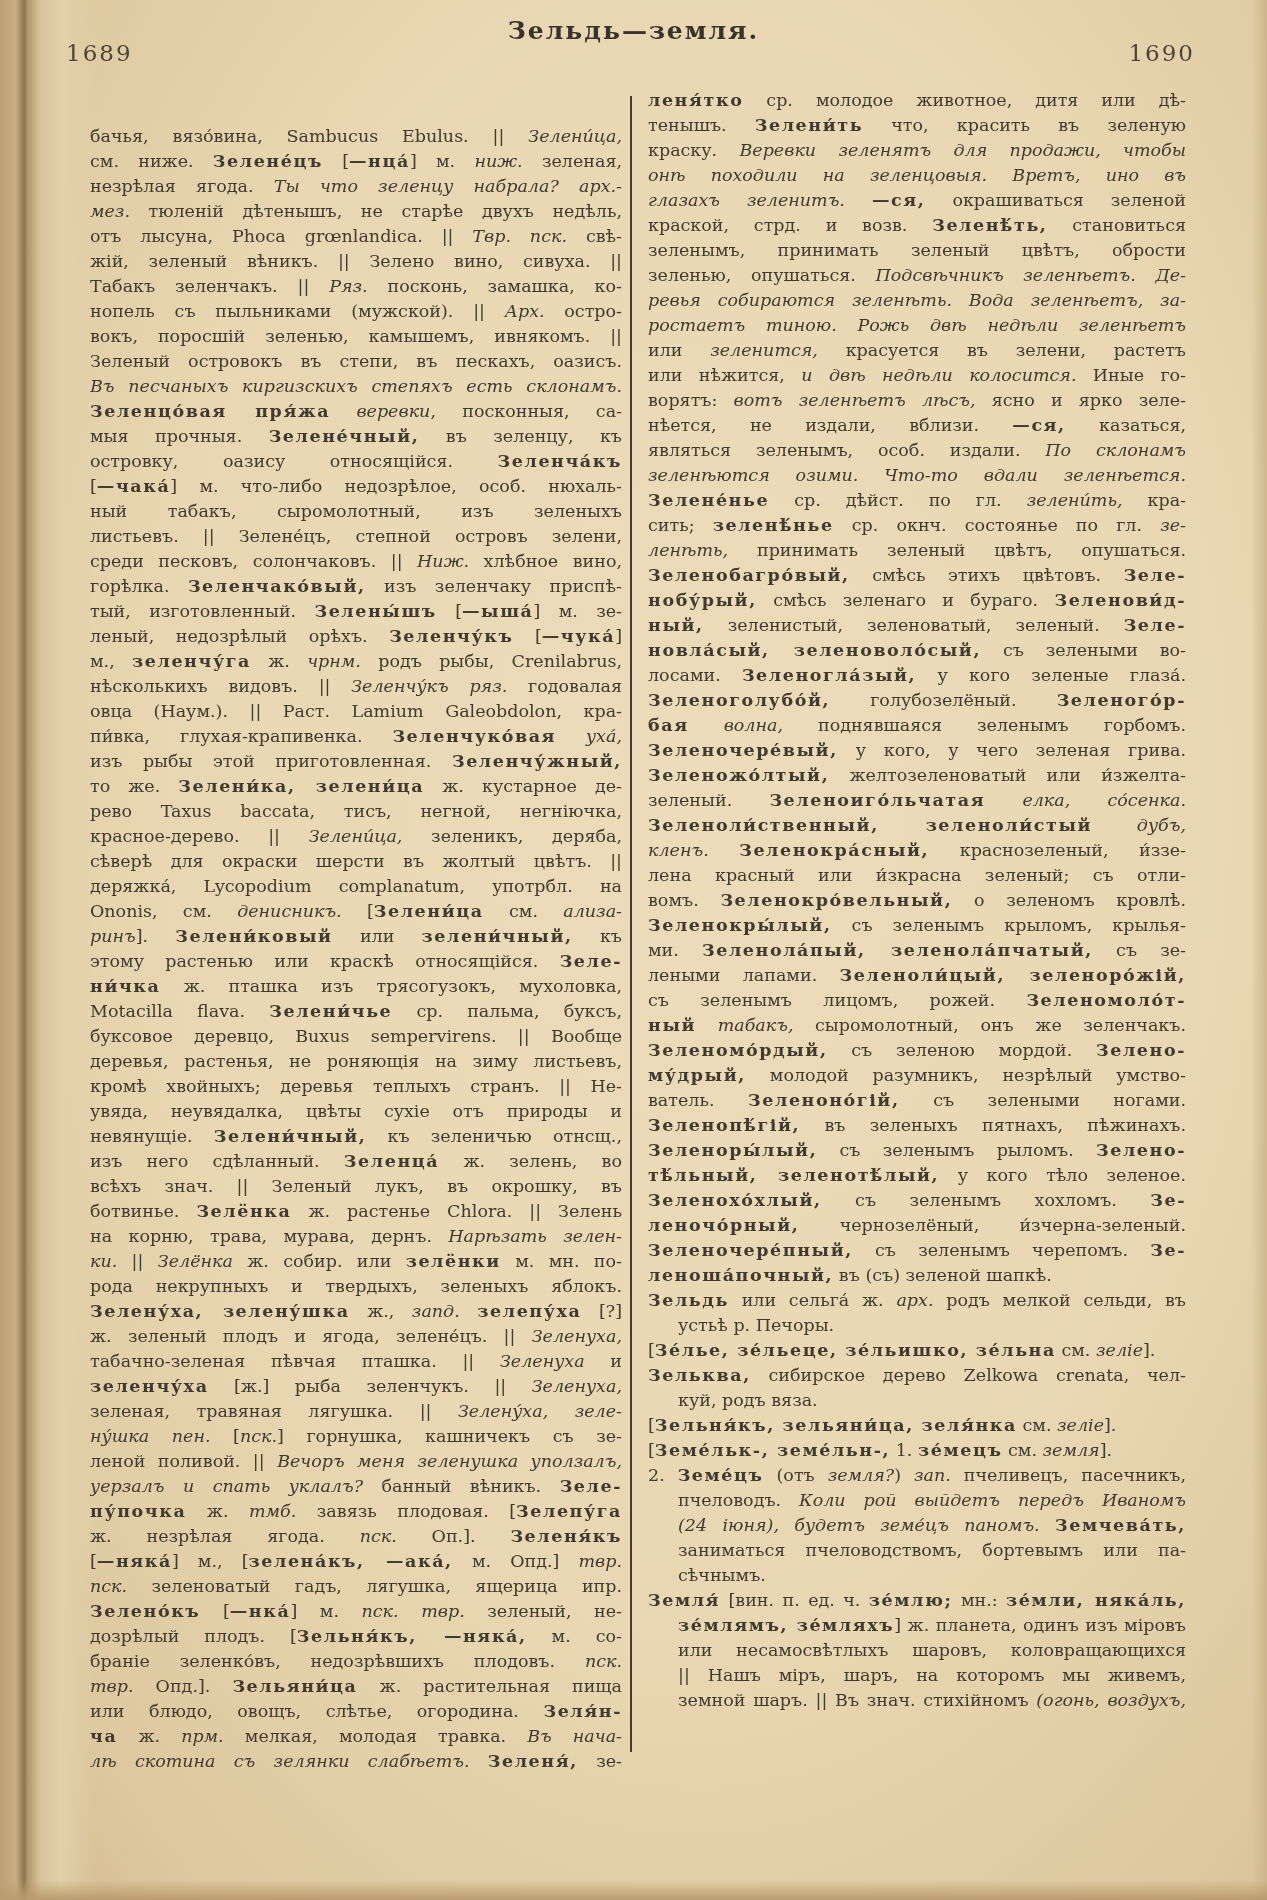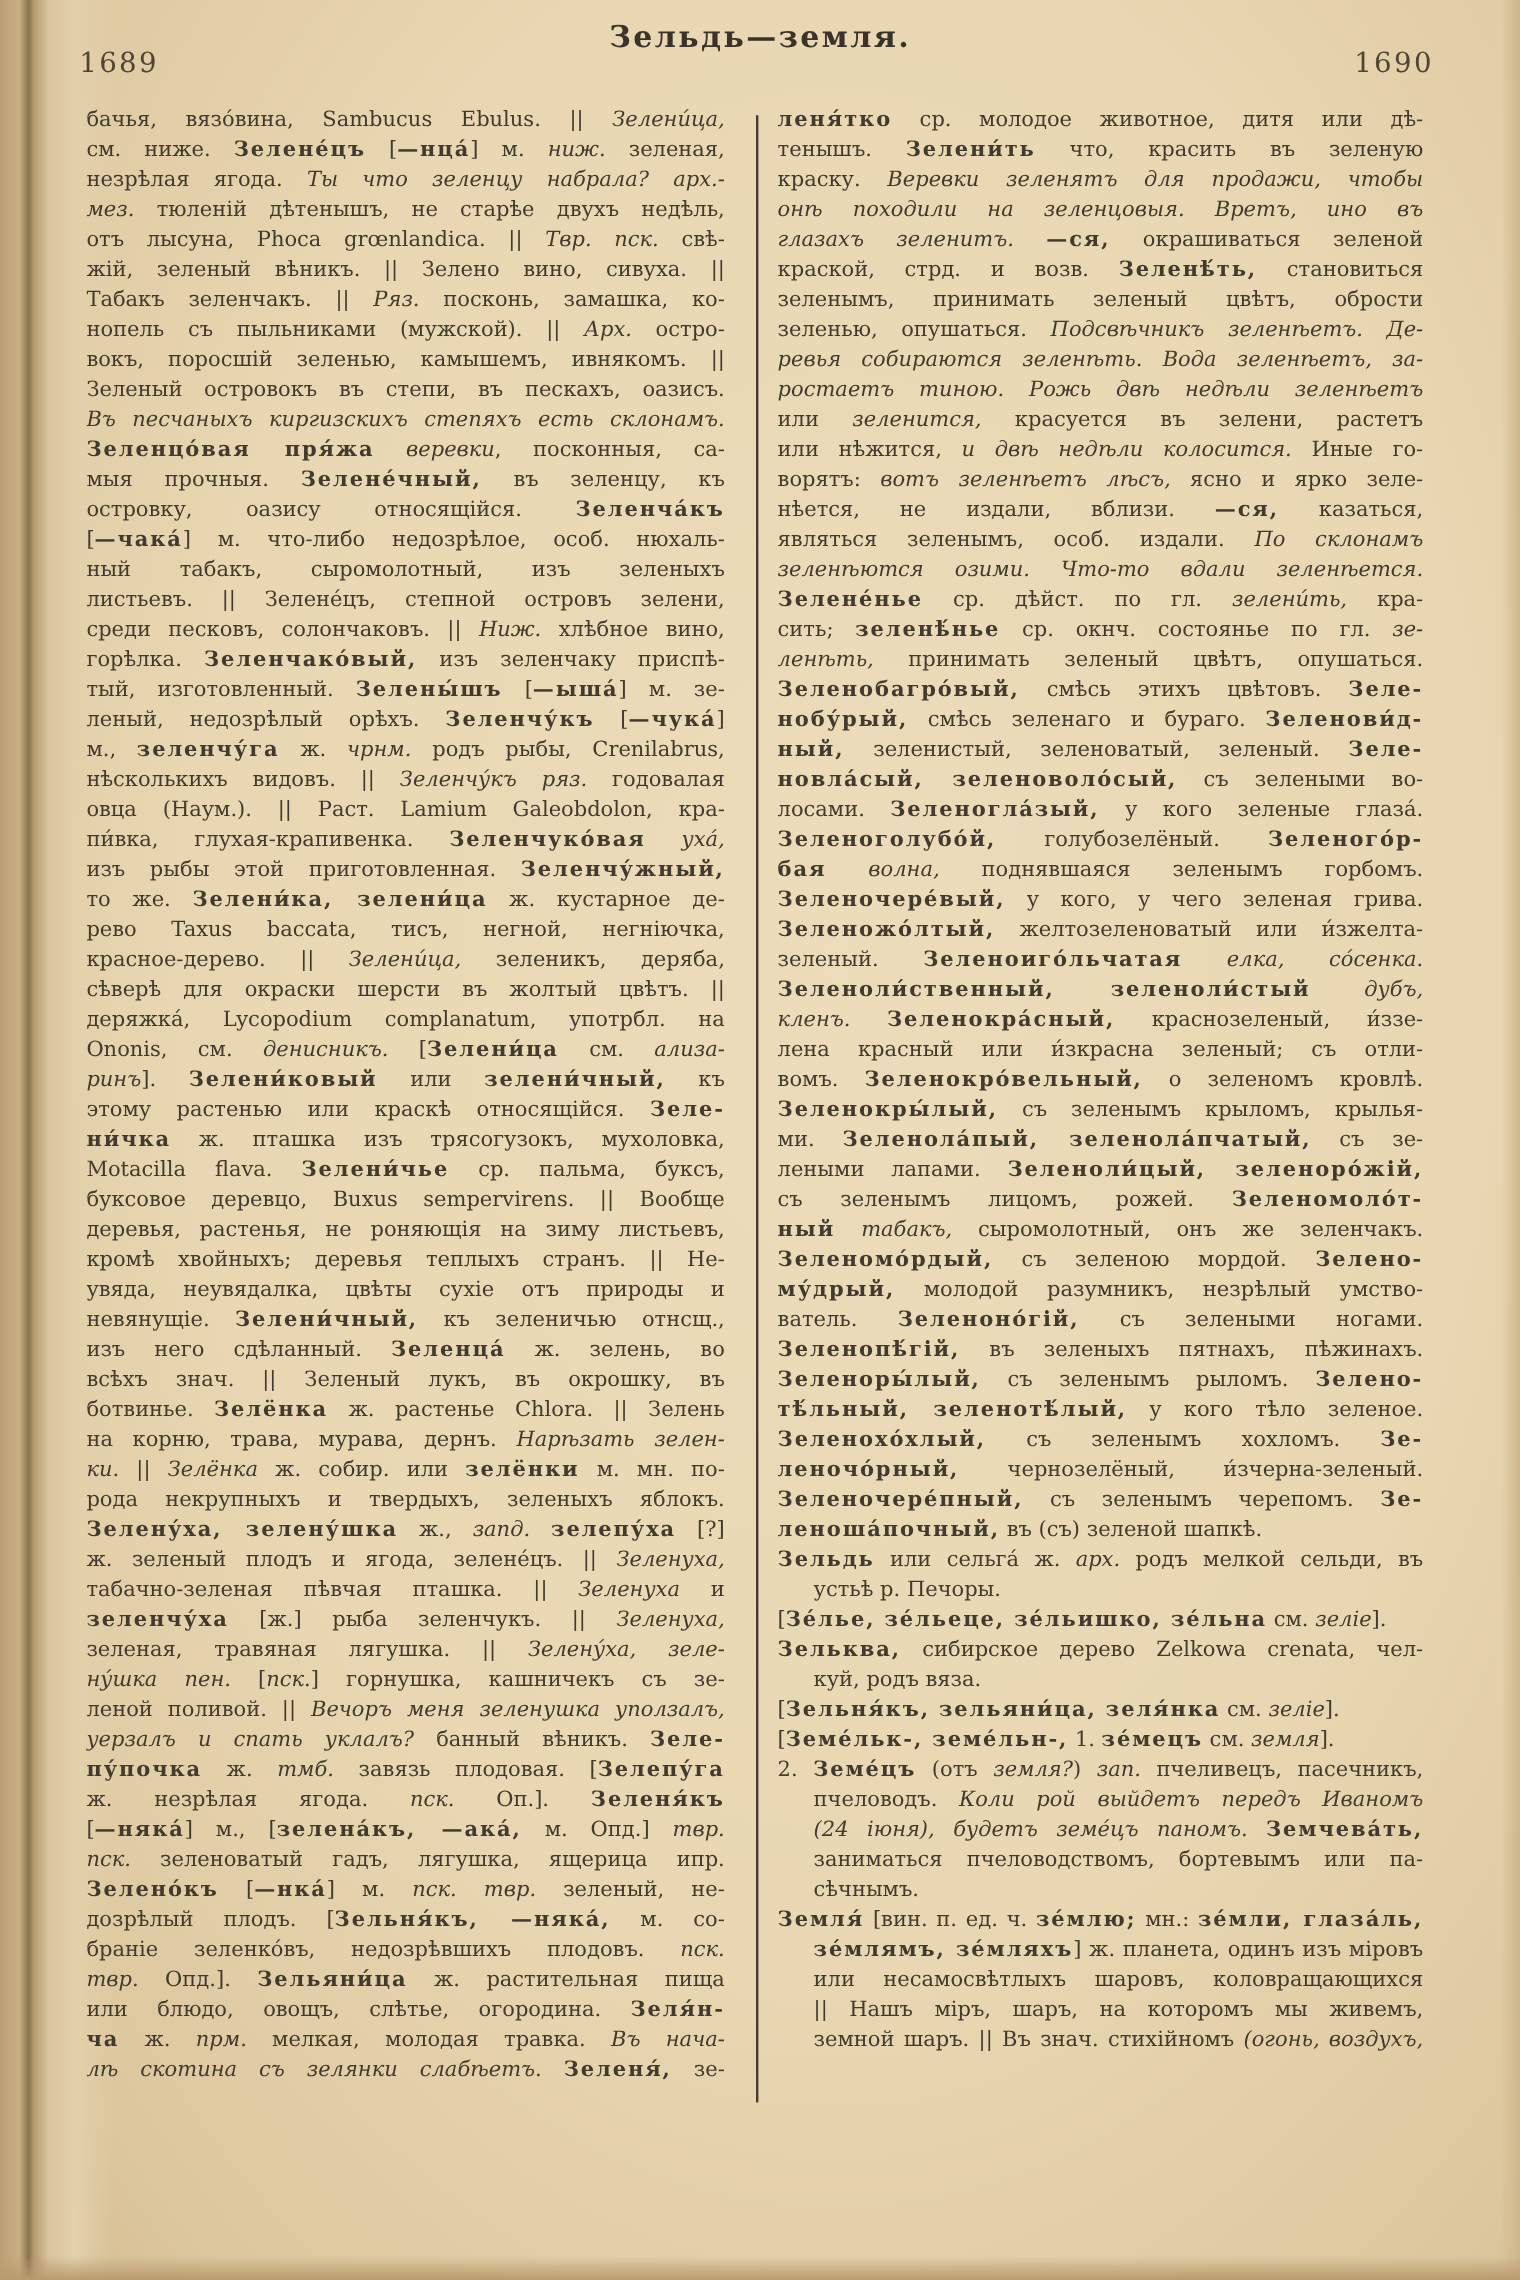--- a/index.html
+++ b/index.html
@@ -34,21 +34,21 @@
   .pagenum.right{right:72px;}
   .running-title{
     position:absolute;top:16px;left:0;right:0;
     text-align:center;font-weight:bold;font-size:25px;
     letter-spacing:2px;color:#3a332a;
   }
   .col{
     position:absolute;top:88px;
     font-size:17.5px;
   }
-  .col.left{left:72px;width:532px;}
+  .col.left{left:90px;width:532px;margin-top:36px;}
   .col.right{left:648px;width:538px;}
   .divider{
     position:absolute;left:630px;top:96px;width:2px;height:1656px;
     background:#453c2f;
   }
   .line{
     height:25px;line-height:25px;
     white-space:nowrap;overflow:hidden;
     text-align:justify;text-align-last:justify;
     text-justify:inter-word;
@@ -194,19 +194,19 @@
       <div class="line noj">[<b>Зе́лье, зе́льеце, зе́льишко, зе́льна</b> см. <i>зеліе</i>].</div>
       <div class="line"><b>Зельква,</b> сибирское дерево Zelkowa crenata, чел-</div>
       <div class="line indent noj">куй, родъ вяза.</div>
       <div class="line noj">[<b>Зельня́къ, зельяни́ца, зеля́нка</b> см. <i>зеліе</i>].</div>
       <div class="line noj">[<b>Земе́льк-, земе́льн-,</b> 1. <b>зе́мецъ</b> см. <i>земля</i>].</div>
       <div class="line">2. <b>Земе́цъ</b> (отъ <i>земля?</i>) <i>зап.</i> пчеливецъ, пасечникъ,</div>
       <div class="line indent">пчеловодъ. <i>Коли рой выйдетъ передъ Иваномъ</i></div>
       <div class="line indent"><i>(24 іюня), будетъ земе́цъ паномъ.</i> <b>Земчева́ть,</b></div>
       <div class="line indent">заниматься пчеловодствомъ, бортевымъ или па-</div>
       <div class="line indent noj">сѣчнымъ.</div>
-      <div class="line"><b>Земля́</b> [вин. п. ед. ч. <b>зе́млю;</b> мн.: <b>зе́мли, глаза́ль,</b></div>
+      <div class="line"><b>Земля́</b> [вин. п. ед. ч. <b>зе́млю;</b> мн.: <b>зе́мли, няка́ль,</b></div>
       <div class="line indent"><b>зе́млямъ, зе́мляхъ</b>] ж. планета, одинъ изъ міровъ</div>
       <div class="line indent">или несамосвѣтлыхъ шаровъ, коловращающихся</div>
       <div class="line indent">|| Нашъ міръ, шаръ, на которомъ мы живемъ,</div>
       <div class="line indent">земной шаръ. || Въ знач. стихійномъ <i>(огонь, воздухъ,</i></div>
     </div>
 </div>
 
 </body></html>

